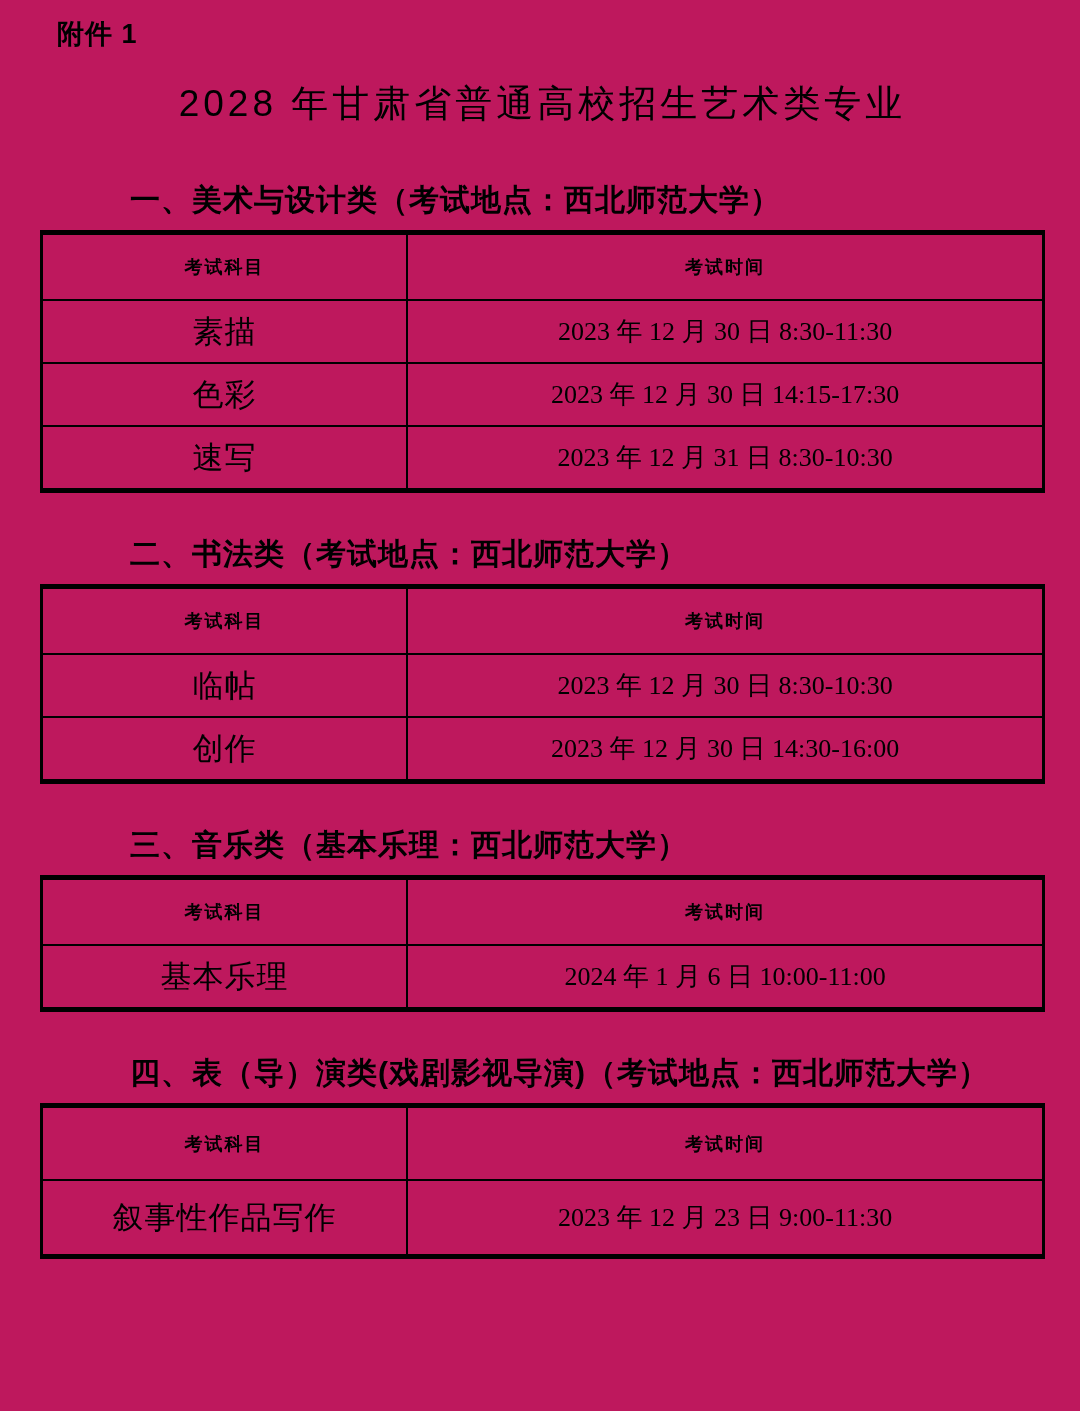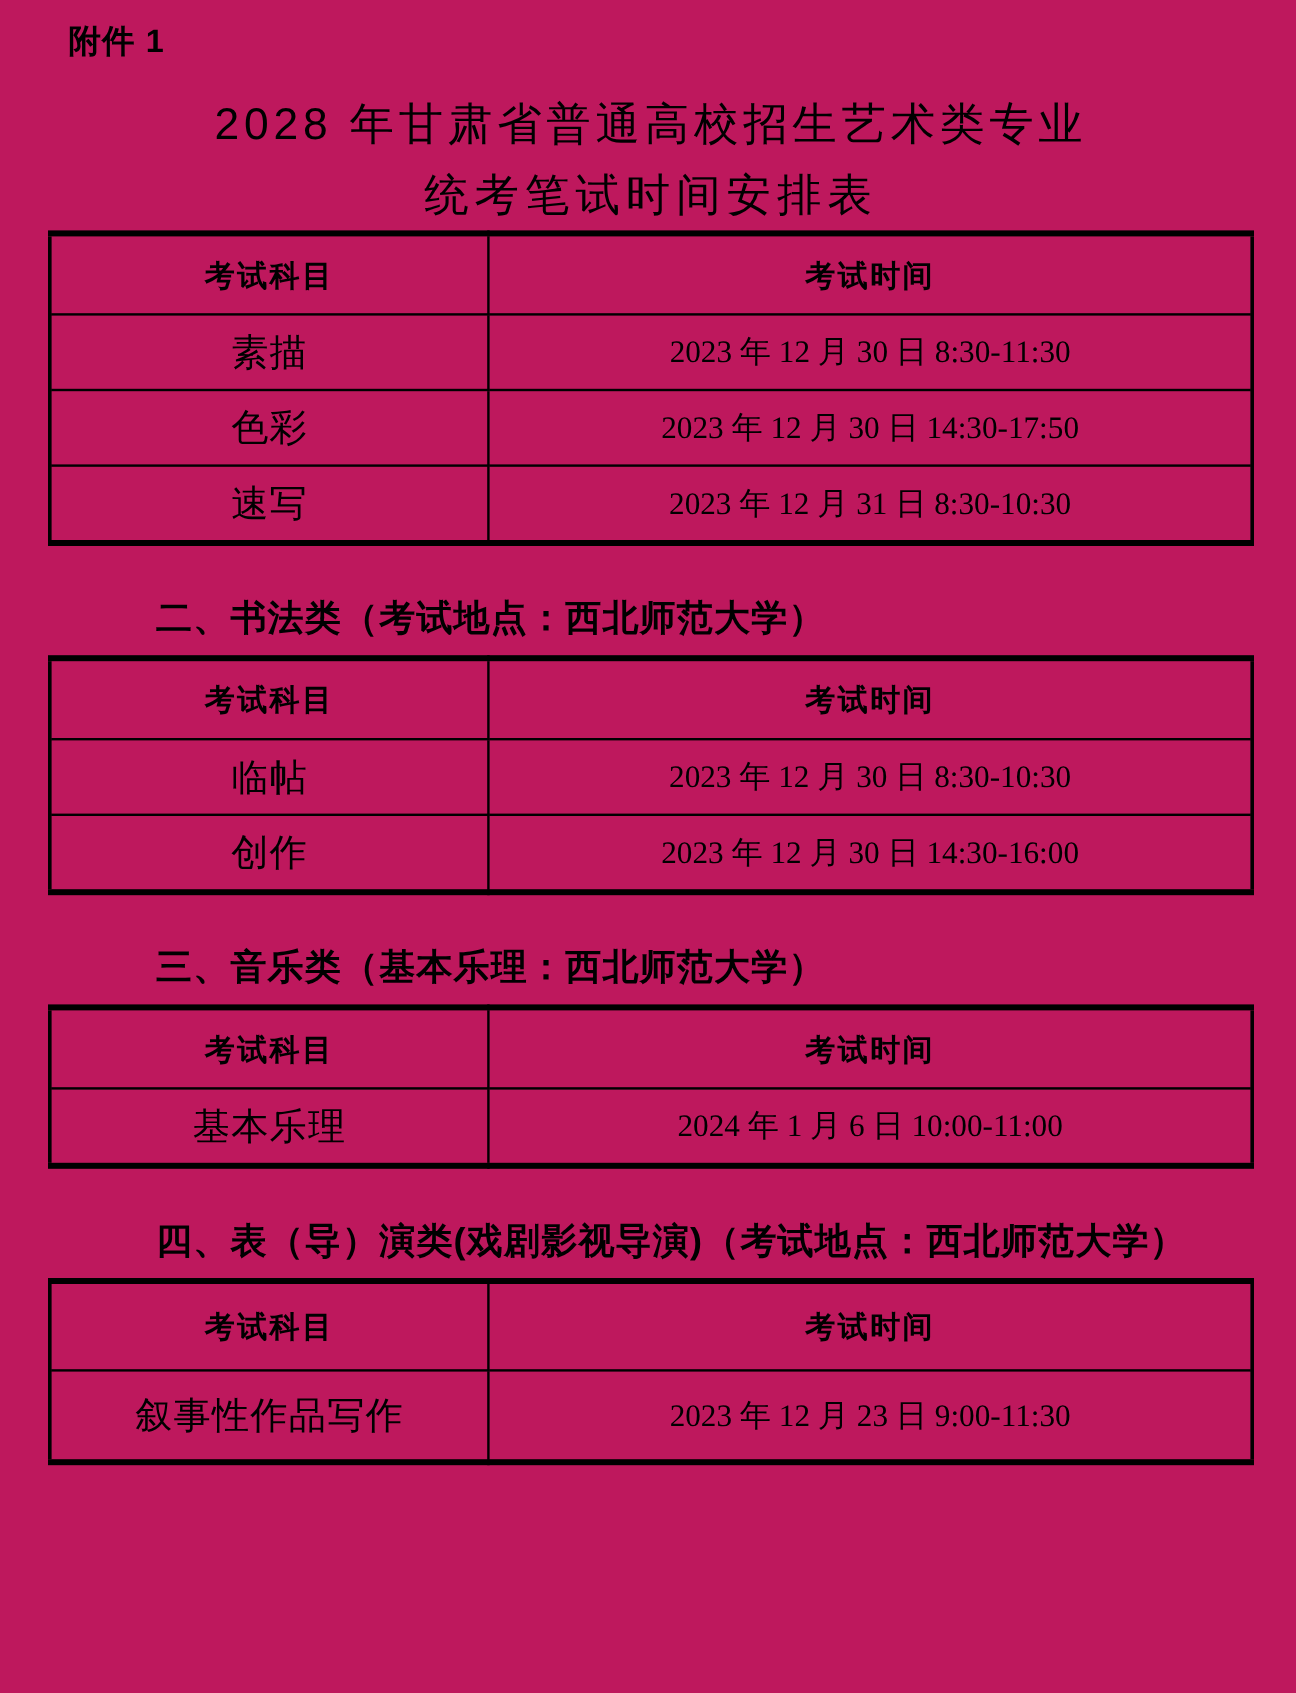--- a/index.html
+++ b/index.html
@@ -58,21 +58,21 @@
   col.col-time    { width: 63.5%; }
   .exam-table th, .exam-table td {
     border: 2px solid #000;
     text-align: center;
     vertical-align: middle;
     padding: 0;
     overflow: hidden;
   }
   .exam-table th {
     height: 64px;
-    font-size: 25px;
+    font-size: 18px;
     font-weight: bold;
     letter-spacing: 2px;
   }
   .exam-table td.subject-cell {
     height: 61px;
     font-size: 31px;
     letter-spacing: 1px;
   }
   .exam-table td.time-cell {
     font-family: "Liberation Serif", serif;
@@ -83,42 +83,42 @@
 </style>
 </head>
 <body>
 
 <div class="page">
 
   <div class="attachment">附件 1</div>
 
   <div class="doc-title">
     <div class="line1">2028 年甘肃省普通高校招生艺术类专业</div>
-    <div class="line2">统考笔试时间安排表</div>
   </div>
 
+  <div class="section-heading first">一、美术与设计类（考试地点：西北师范大学）</div>
   <table class="exam-table">
     <colgroup>
         <col class="col-subject">
         <col class="col-time">
       </colgroup>
     <thead>
       <tr>
         <th>考试科目</th>
         <th>考试时间</th>
       </tr>
     </thead>
     <tbody>
       <tr>
         <td class="subject-cell">素描</td>
         <td class="time-cell">2023 年 12 月 30 日 8:30-11:30</td>
       </tr>
       <tr>
         <td class="subject-cell">色彩</td>
-        <td class="time-cell">2023 年 12 月 30 日 14:30-17:50</td>
+        <td class="time-cell">2023 年 12 月 30 日 14:15-17:30</td>
       </tr>
       <tr>
         <td class="subject-cell">速写</td>
         <td class="time-cell">2023 年 12 月 31 日 8:30-10:30</td>
       </tr>
     </tbody>
   </table>
 
   <div class="section-heading">二、书法类（考试地点：西北师范大学）</div>
   <table class="exam-table">

